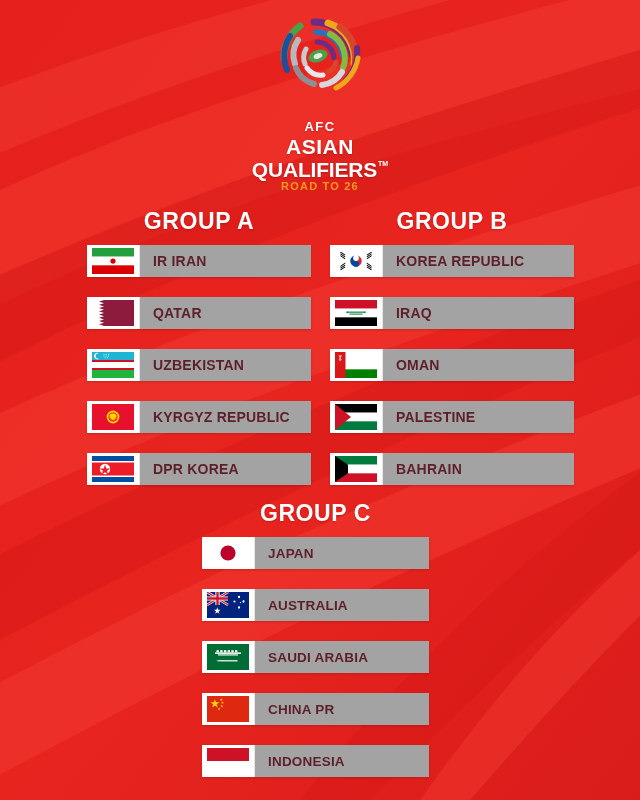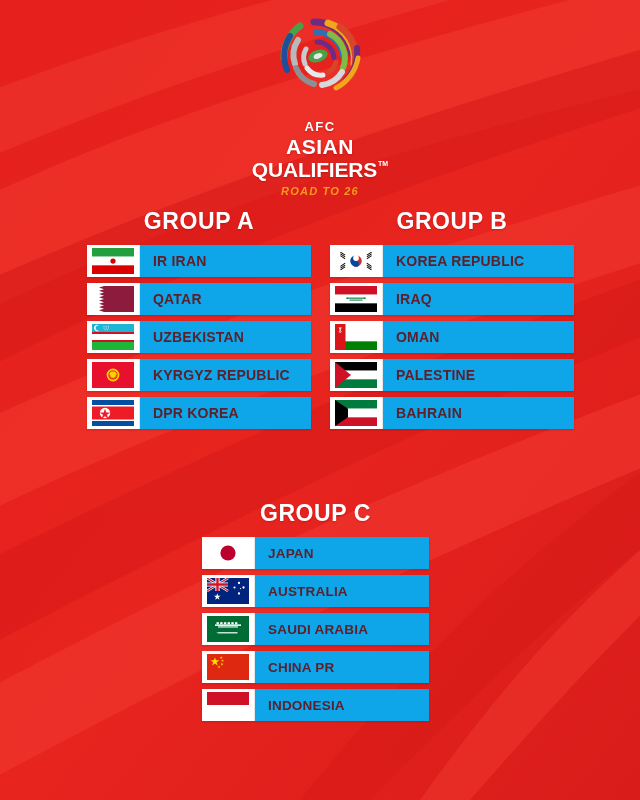--- a/index.html
+++ b/index.html
@@ -27,38 +27,38 @@
     line-height:1;text-align:center;
     text-shadow:0 1px 2px rgba(120,0,0,.35);
   }
   #logo-afc{font-size:13px;letter-spacing:1.5px;margin-top:18px;}
   #logo-asian{font-size:21px;letter-spacing:.5px;margin-top:3px;}
   #logo-qual-row{display:flex;align-items:flex-start;justify-content:center;margin-top:2px;}
   #logo-qualifiers{font-size:21px;letter-spacing:-.2px;}
   #logo-tm{color:#fff;font-size:7px;font-weight:bold;margin-top:1px;margin-left:1px;}
   #logo-road{
     color:#f59a1f;font-size:11px;font-weight:bold;letter-spacing:1.2px;
-    margin-top:5px;text-align:center;font-style:italic;
+    text-align:center;
   }
 
   
   .group{position:absolute;}
   #group-a{left:87px;top:208px;width:224px;}
   #group-b{left:330px;top:208px;width:244px;}
   #group-c{left:202px;top:500px;width:227px;}
 
   .group-title{
     color:#ffffff;font-size:23px;font-weight:bold;letter-spacing:.6px;
     text-align:center;margin:0 0 10px 0;
     text-shadow:0 1px 2px rgba(130,0,0,.3);
   }
 
   .team-row{
-    display:flex;align-items:stretch;height:32px;margin-bottom:6px;
-    background:#0ea5e9;
+    display:flex;align-items:stretch;height:32px;margin-bottom:20px;
+    background:#a3a3a3;
     box-shadow:0 1px 2px rgba(120,0,0,.25);
     overflow:hidden;
   }
   .flag-cell{
     width:52px;min-width:52px;
     background:#ffffff;
     display:flex;align-items:center;justify-content:center;
     border-right:1px solid #e6e6e6;
   }
   .flag{width:42px;height:26px;display:block;}

